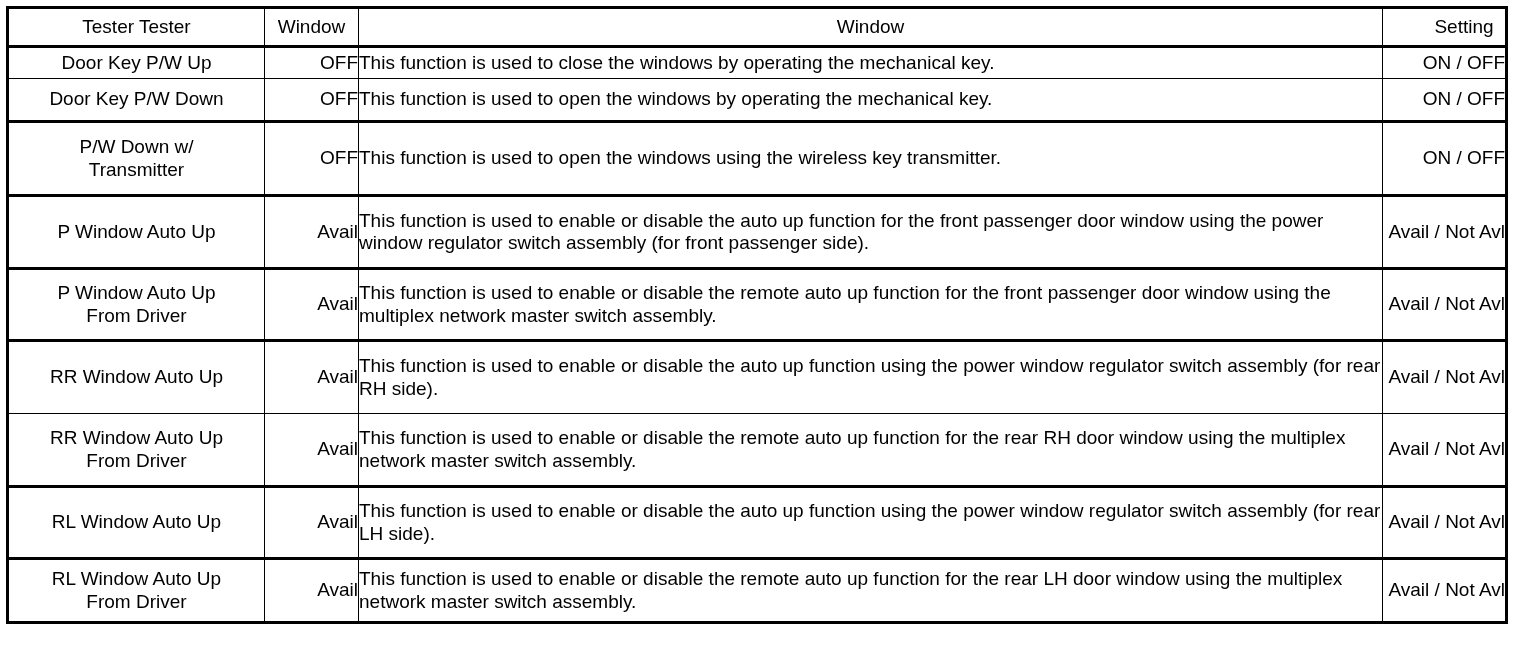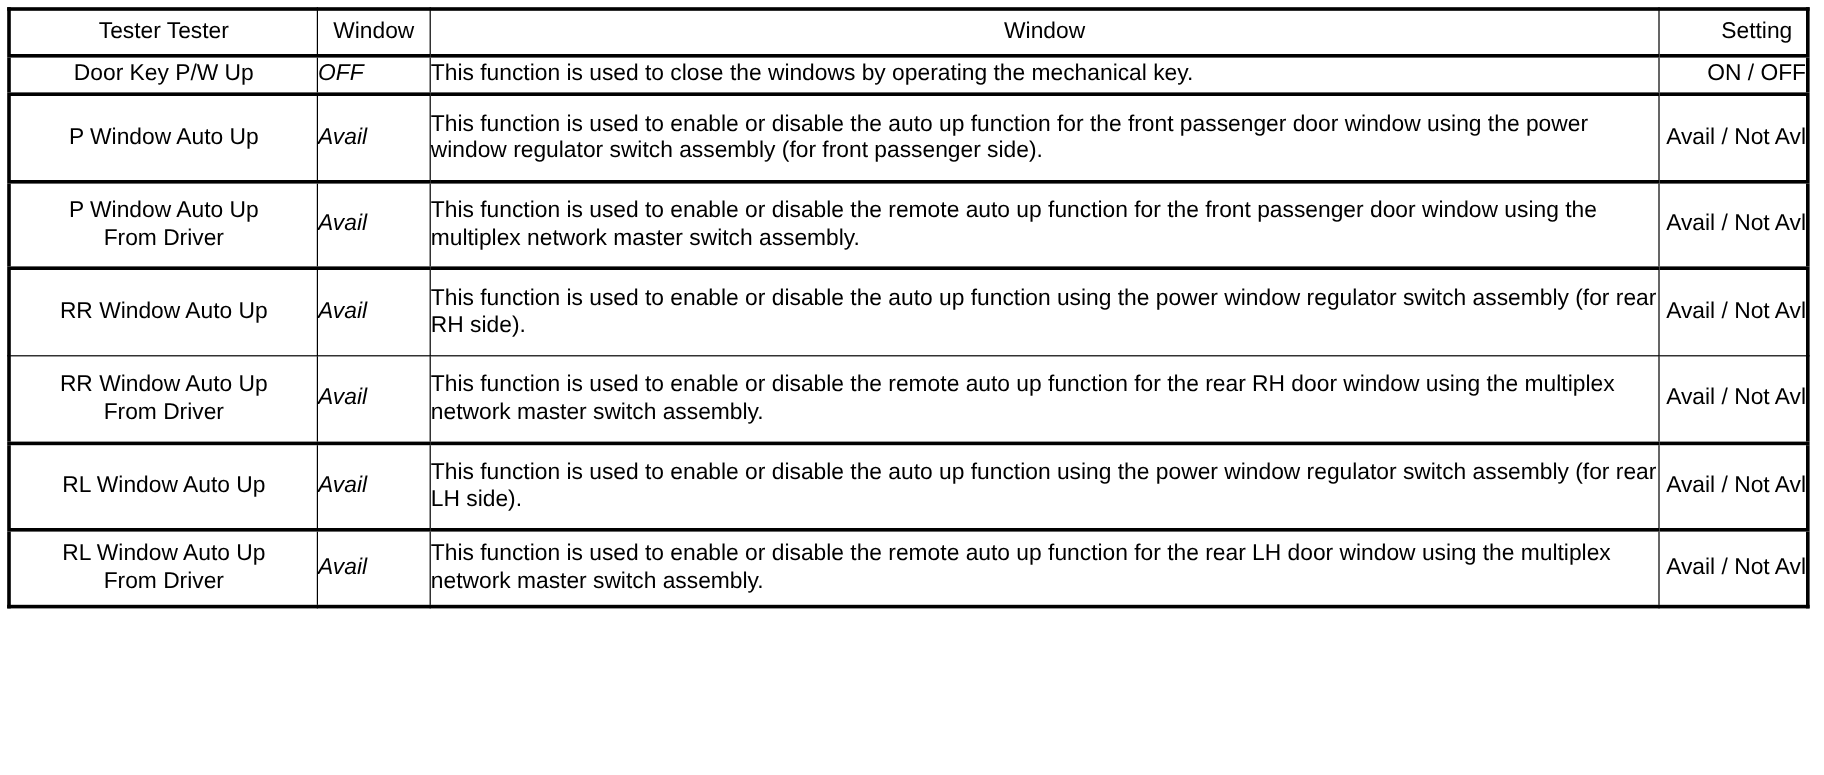--- a/index.html
+++ b/index.html
@@ -58,23 +58,22 @@
   col.c-default { width: 94px;  }
   col.c-content { width: 1024px;}
   col.c-setting { width: 124px; }
 
   td.cell-tester {
     text-align: center;
     padding: 2px 4px;
     border-left: 0 !important;
   }
   td.cell-default {
-    text-align: left;
+    text-align: right;
     padding: 2px 4px;
-    font-style: italic;
   }
   td.cell-content {
     text-align: left;
     padding: 3px 6px 3px 9px;
     margin-left: 36px;
   }
   td.cell-setting {
     text-align: right;
     padding: 2px 3px;
     border-right: 0 !important;
@@ -108,21 +107,36 @@
     </thead>
     <tbody>
 
       <tr style="height:32px;">
         <td class="cell-tester">Door Key P/W Up</td>
         <td class="cell-default">OFF</td>
         <td class="cell-content">This function is used to close the windows by operating the mechanical key.</td>
         <td class="cell-setting">ON / OFF</td>
       </tr>
 
+      <tr style="height:43px;">
+        <td class="cell-tester">Door Key P/W Down</td>
+        <td class="cell-default">OFF</td>
+        <td class="cell-content">This function is used to open the windows by operating the mechanical key.</td>
+        <td class="cell-setting">ON / OFF</td>
+      </tr>
 
+      <tr class="heavy-top" style="height:74px;">
+        <td class="cell-tester">
+          <span class="ln">P/W Down w/</span>
+          <span class="ln">Transmitter</span>
+        </td>
+        <td class="cell-default">OFF</td>
+        <td class="cell-content">This function is used to open the windows using the wireless key transmitter.</td>
+        <td class="cell-setting">ON / OFF</td>
+      </tr>
 
       <tr class="heavy-top" style="height:73px;">
         <td class="cell-tester">P Window Auto Up</td>
         <td class="cell-default">Avail</td>
         <td class="cell-content">This function is used to enable or disable the auto up function for the front passenger door window using the power window regulator switch assembly (for front passenger side).</td>
         <td class="cell-setting">Avail / Not Avl</td>
       </tr>
 
       <tr class="heavy-top" style="height:72px;">
         <td class="cell-tester">

